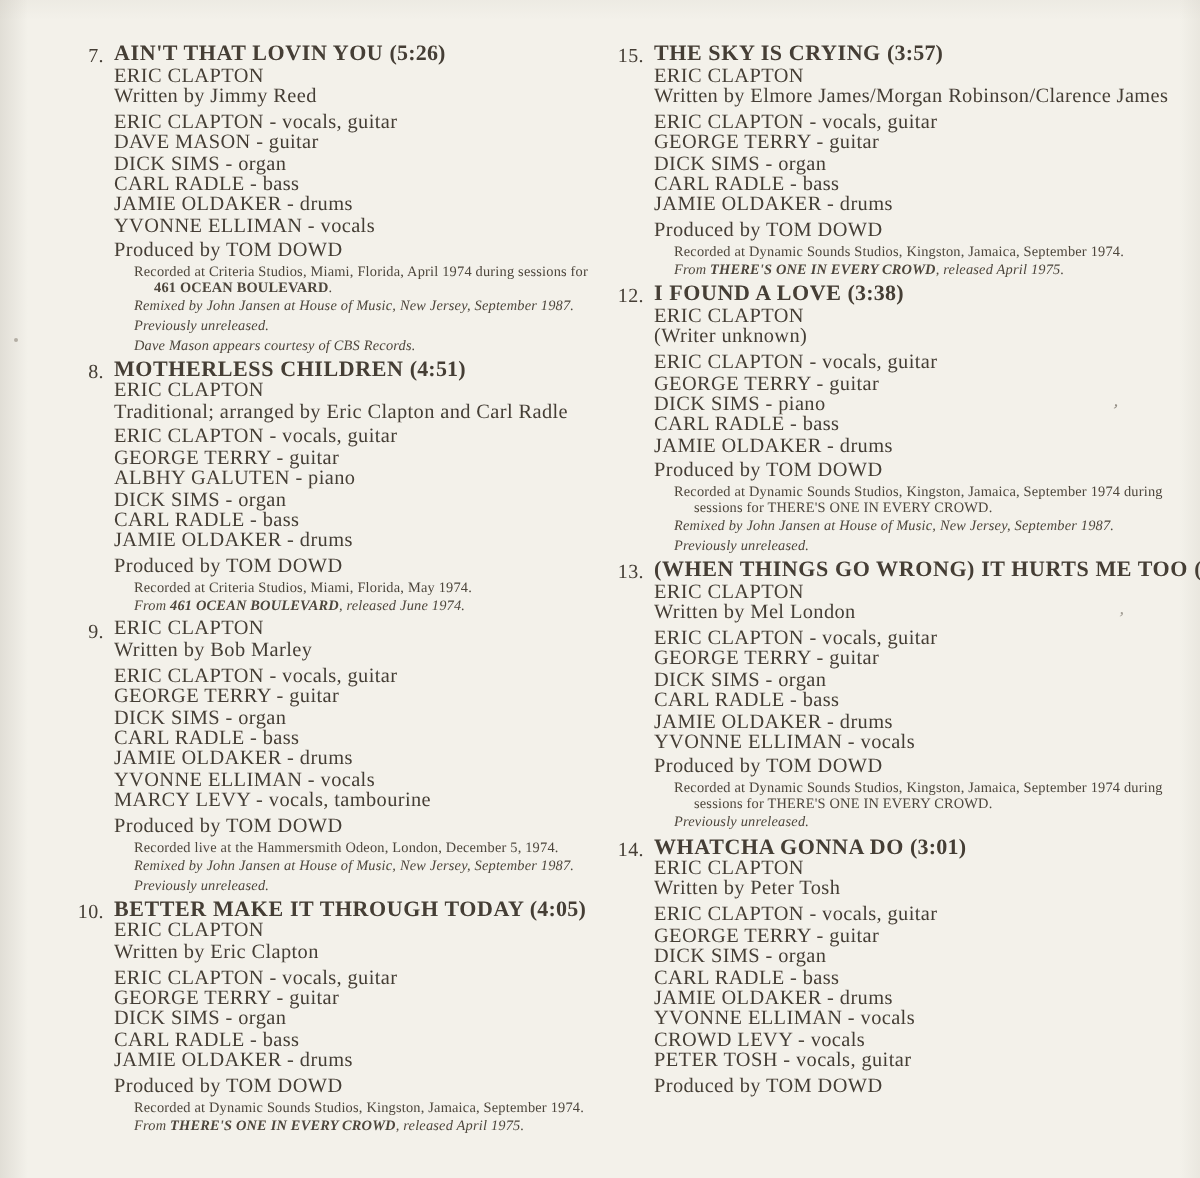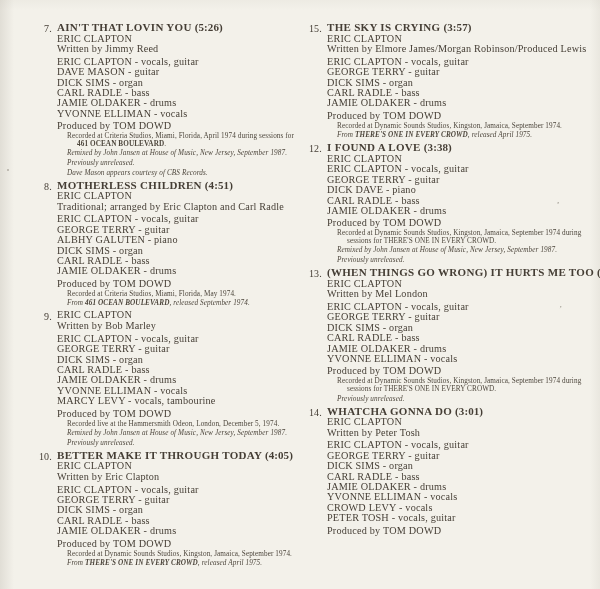--- a/index.html
+++ b/index.html
@@ -81,21 +81,21 @@
             <div class="line credit">ERIC CLAPTON - vocals, guitar</div>
             <div class="line credit">GEORGE TERRY - guitar</div>
             <div class="line credit">ALBHY GALUTEN - piano</div>
             <div class="line credit">DICK SIMS - organ</div>
             <div class="line credit">CARL RADLE - bass</div>
             <div class="line credit">JAMIE OLDAKER - drums</div>
           </div>
           <div class="line producer">Produced by TOM DOWD</div>
           <div class="notes">
             <div class="note"><span>Recorded at Criteria Studios, Miami, Florida, May 1974.</span></div>
-            <div class="note"><span>From </span><b>461 OCEAN BOULEVARD</b><span>, released September 1974.</span></div>
+            <div class="note"><span>From </span><b>461 OCEAN BOULEVARD</b><span>, released June 1974.</span></div>
           </div>
         </div>
         <div class="track">
           <div class="track-num">9.</div>
           <div class="line artist">ERIC CLAPTON</div>
           <div class="line writer">Written by Bob Marley</div>
           <div class="credits">
             <div class="line credit">ERIC CLAPTON - vocals, guitar</div>
             <div class="line credit">GEORGE TERRY - guitar</div>
             <div class="line credit">DICK SIMS - organ</div>
@@ -128,42 +128,43 @@
             <div class="note"><span>Recorded at Dynamic Sounds Studios, Kingston, Jamaica, September 1974.</span></div>
             <div class="note"><span>From </span><b>THERE'S ONE IN EVERY CROWD</b><span>, released April 1975.</span></div>
           </div>
         </div>
       </div>
     <div class="col-right">
         <div class="track">
           <div class="track-num">15.</div>
           <div class="track-title"><span>THE SKY IS CRYING </span><span class="dur">(3:57)</span></div>
           <div class="line artist">ERIC CLAPTON</div>
-          <div class="line writer">Written by Elmore James/Morgan Robinson/Produced Lewis</div>
+          <div class="line writer">Written by Elmore James/Morgan Robinson/Clarence James</div>
           <div class="credits">
             <div class="line credit">ERIC CLAPTON - vocals, guitar</div>
             <div class="line credit">GEORGE TERRY - guitar</div>
             <div class="line credit">DICK SIMS - organ</div>
             <div class="line credit">CARL RADLE - bass</div>
             <div class="line credit">JAMIE OLDAKER - drums</div>
           </div>
           <div class="line producer">Produced by TOM DOWD</div>
           <div class="notes">
             <div class="note"><span>Recorded at Dynamic Sounds Studios, Kingston, Jamaica, September 1974.</span></div>
             <div class="note"><span>From </span><b>THERE'S ONE IN EVERY CROWD</b><span>, released April 1975.</span></div>
           </div>
         </div>
         <div class="track">
           <div class="track-num">12.</div>
           <div class="track-title"><span>I FOUND A LOVE </span><span class="dur">(3:38)</span></div>
           <div class="line artist">ERIC CLAPTON</div>
-          <div class="credits">
-            <div class="line credit">ERIC CLAPTON - vocals, guitar</div>
-            <div class="line credit">GEORGE TERRY - guitar</div>
-            <div class="line credit">DICK DAVE - piano</div>
+          <div class="line writer">(Writer unknown)</div>
+          <div class="credits">
+            <div class="line credit">ERIC CLAPTON - vocals, guitar</div>
+            <div class="line credit">GEORGE TERRY - guitar</div>
+            <div class="line credit">DICK SIMS - piano</div>
             <div class="line credit">CARL RADLE - bass</div>
             <div class="line credit">JAMIE OLDAKER - drums</div>
           </div>
           <div class="line producer">Produced by TOM DOWD</div>
           <div class="notes">
             <div class="note"><span>Recorded at Dynamic Sounds Studios, Kingston, Jamaica, September 1974 during sessions for THERE'S ONE IN EVERY CROWD.</span></div>
             <div class="note"><span>Remixed by John Jansen at House of Music, New Jersey, September 1987.</span></div>
             <div class="note"><span>Previously unreleased.</span></div>
           </div>
         </div>

